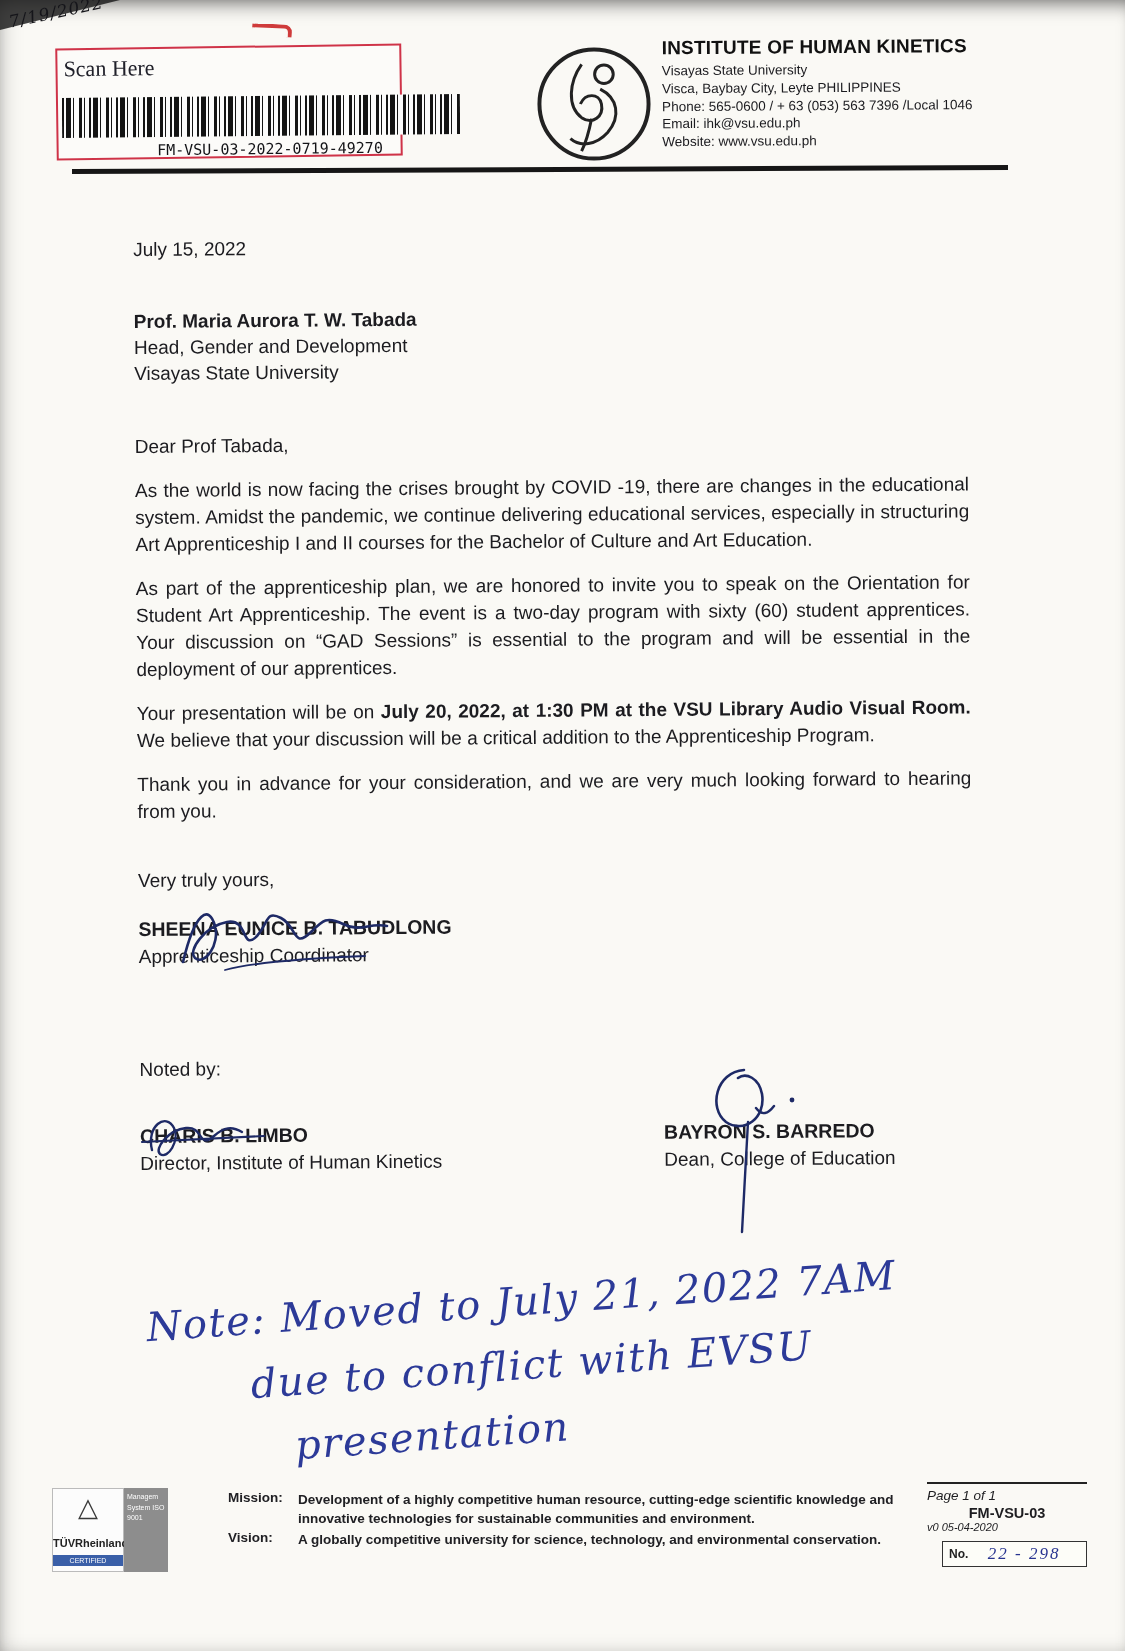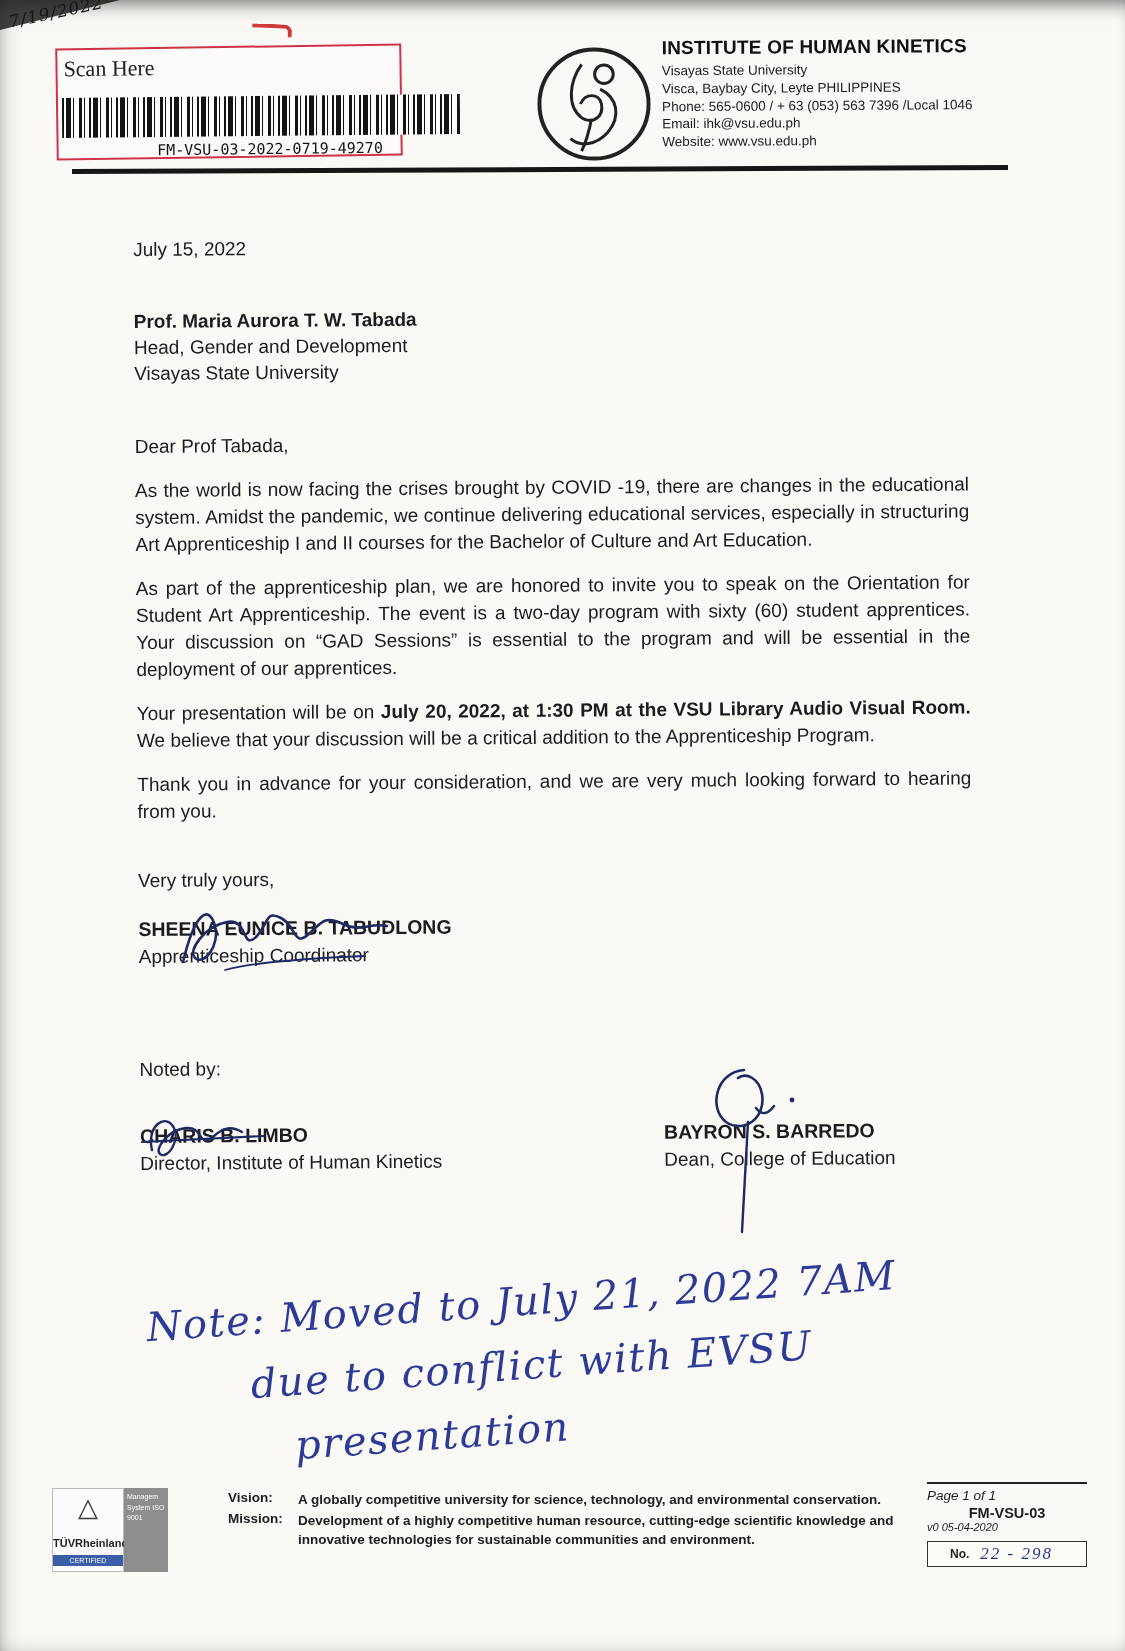--- a/index.html
+++ b/index.html
@@ -81,21 +81,21 @@
   .cert-left .certified { margin-top:6px; background:#3a5fa8; color:#fff; font-size:7px; padding:2px 0; }
   .cert-right { width:44px; height:84px; background:#8d8d8d; color:#fff; font-size:7px; line-height:1.5; padding:4px 3px; }
   .vm { position:absolute; left:228px; top:8px; width:666px; font-size:13.5px; font-weight:bold; color:#202024; }
   .vm .row { display:flex; margin-bottom:2px; }
   .vm .lbl { width:70px; flex:0 0 70px; }
   .vm .txt { flex:1; line-height:1.42; }
   .meta { position:absolute; right:38px; top:0; width:160px; text-align:left; border-top:2px solid #222; padding-top:4px; }
   .meta .pageof { font-style:italic; font-size:13.5px; font-weight:normal; }
   .meta .code { font-weight:bold; font-size:14.5px; margin-top:2px;text-align:center; }
   .meta .ver { font-style:italic; font-size:11px; }
-  .meta .nobox { margin-top:8px; border:1.5px solid #333; background:#fdfdf8; display:flex; align-items:center; padding:2px 22px; }
+  .meta .nobox { margin-top:8px; border:1.5px solid #333; background:#fdfdf8; display:flex; align-items:center; padding:2px 6px;margin-left:15px; }
   .meta .nobox .nolbl { font-size:12px; font-weight:bold; color:#222; }
   .meta .nobox .noval { flex:1; text-align:center; font-family:Liberation Serif, serif; font-style:italic;
     font-size:17px; color:#273390; letter-spacing:2px; }
 </style>
 </head>
 <body>
 
 <div class="page">
 
   <div class="corner-wedge"></div>
@@ -186,26 +186,26 @@
       <div class="cert-left">
         <div class="tri">△</div>
         <div class="brand">TÜVRheinland</div>
         <div class="certified">CERTIFIED</div>
       </div>
       <div class="cert-right">Managem System ISO 9001</div>
     </div>
 
     <div class="vm">
       <div class="row">
+        <span class="lbl">Mission:</span>
+        <span class="txt">Development of a highly competitive human resource, cutting-edge scientific knowledge and innovative technologies for sustainable communities and environment.</span>
+      </div>
+      <div class="row">
         <span class="lbl">Vision:</span>
         <span class="txt">A globally competitive university for science, technology, and environmental conservation.</span>
-      </div>
-      <div class="row">
-        <span class="lbl">Mission:</span>
-        <span class="txt">Development of a highly competitive human resource, cutting-edge scientific knowledge and innovative technologies for sustainable communities and environment.</span>
       </div>
     </div>
 
     <div class="meta">
       <div class="pageof">Page 1 of 1</div>
       <div class="code">FM-VSU-03</div>
       <div class="ver">v0 05-04-2020</div>
       <div class="nobox">
         <span class="nolbl">No.</span>
         <span class="noval">22 - 298</span>

